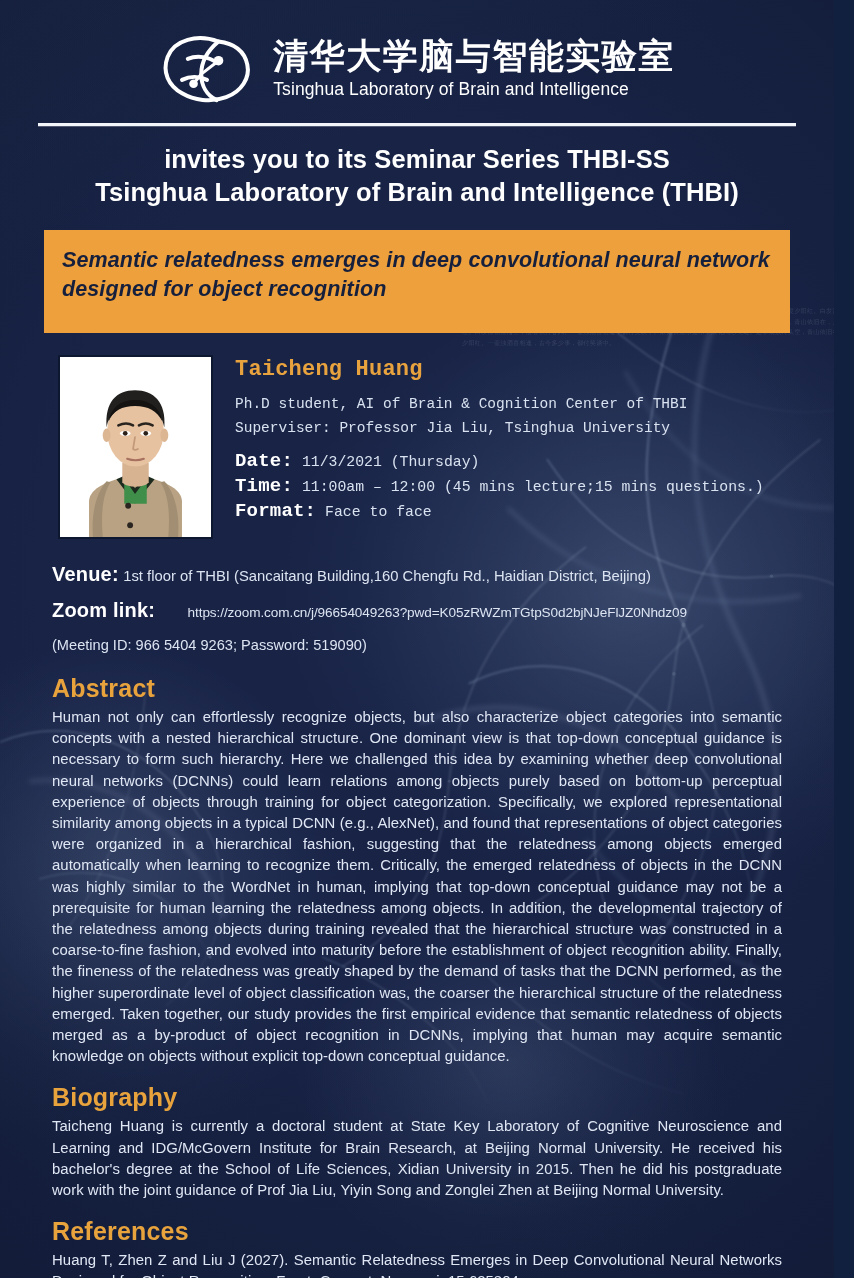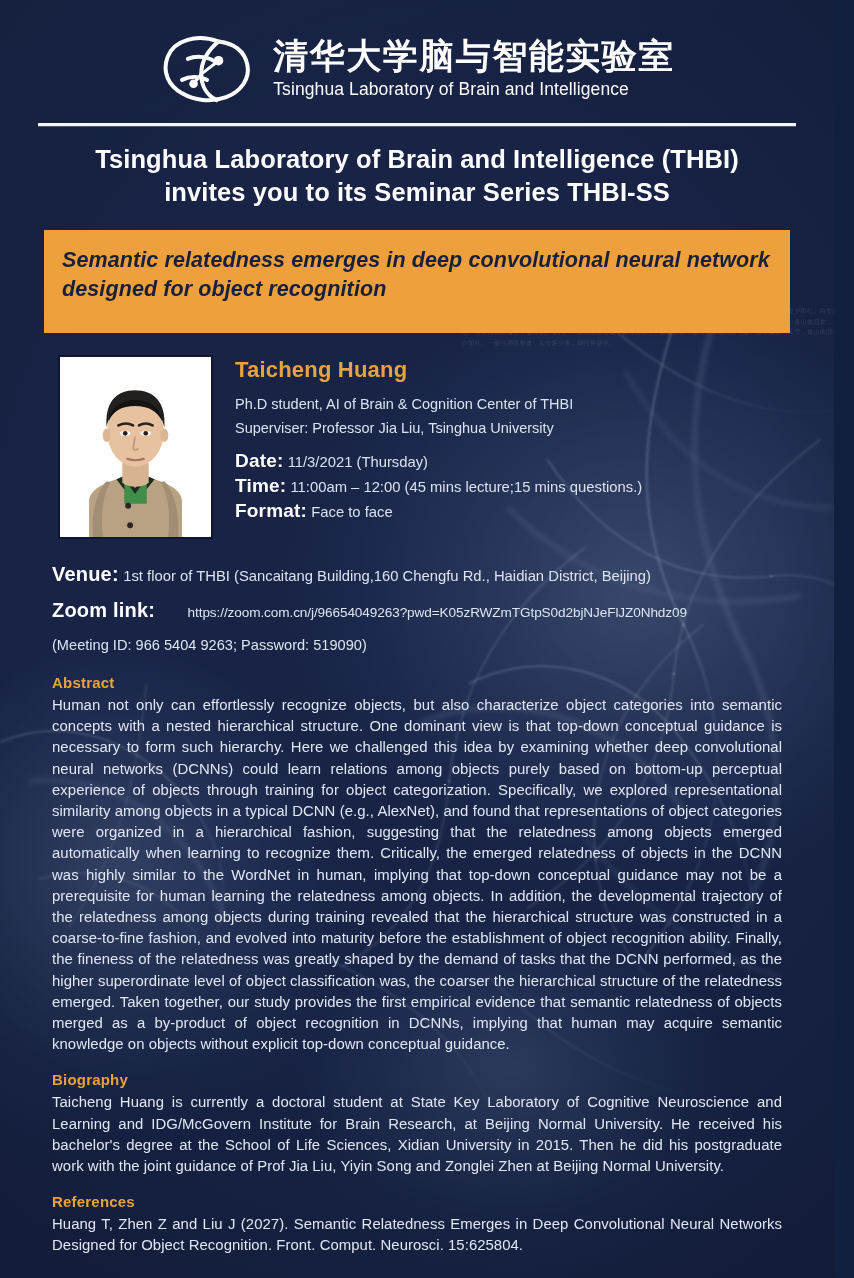--- a/index.html
+++ b/index.html
@@ -131,21 +131,21 @@
     height: 184px;
     flex: none;
     background: #ffffff;
     border: 2px solid #0e1730;
     box-sizing: border-box;
     overflow: hidden;
     position: relative;
   }
   .photo-frame svg { display: block; width: 100%; height: 100%; }
 
-  .speaker-info { padding-top: 2px; flex: 1; }
+  .speaker-info { padding-top: 2px; flex: 1; font-family: Liberation Mono, monospace; }
   .speaker-name {
     color: #e9a33e;
     font-size: 22px;
     font-weight: 700;
     line-height: 26px;
     margin-bottom: 9px;
     letter-spacing: 0.2px;
   }
   .speaker-line {
     font-size: 14.5px;
@@ -180,21 +180,21 @@
   .meeting-line {
     font-size: 14.6px;
     line-height: 30px;
     color: #dce4f2;
   }
 
   
   .section { margin: 14px 52px 0 52px; }
   .section-heading {
     color: #e8a33d;
-    font-size: 15px;
+    font-size: 25px;
     font-weight: 700;
     letter-spacing: 0.2px;
     margin-bottom: 4px;
   }
   .section-body {
     font-size: 14.9px;
     line-height: 21.2px;
     text-align: justify;
     color: #dfe6f4;
     letter-spacing: 0.05px;
@@ -291,22 +291,22 @@
       </div>
       <div class="logo-text">
         <div class="logo-cn">清华大学脑与智能实验室</div>
         <div class="logo-en">Tsinghua Laboratory of Brain and Intelligence</div>
       </div>
     </div>
 
     <div class="divider"></div>
 
     <div class="invite">
+      <div>invites you to its Seminar Series THBI-SS</div>
       <div>Tsinghua Laboratory of Brain and Intelligence (THBI)</div>
-      <div>invites you to its Seminar Series THBI-SS</div>
     </div>
 
     <div class="title-banner">
       <div class="title-text">Semantic relatedness emerges in deep convolutional neural network designed for object recognition</div>
     </div>
 
     <div class="speaker-row">
 
       <div class="photo-frame">
         <svg viewBox="0 0 155 184" preserveAspectRatio="xMidYMid slice">

